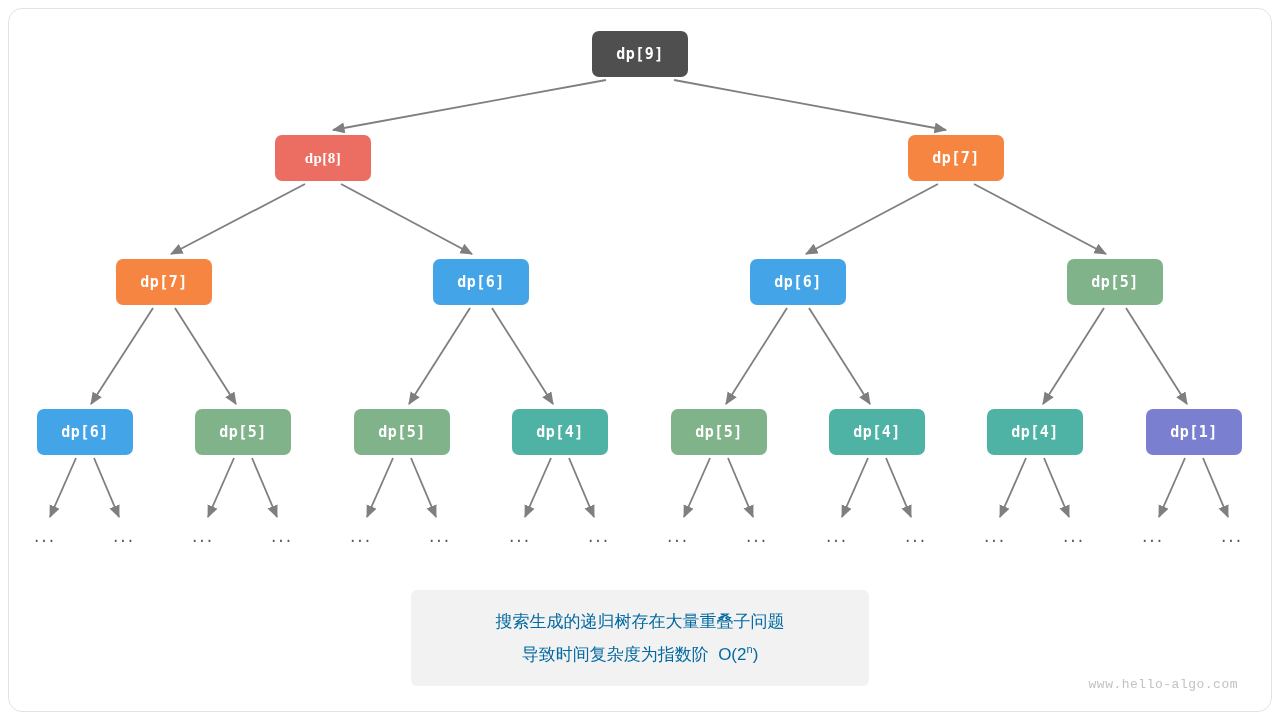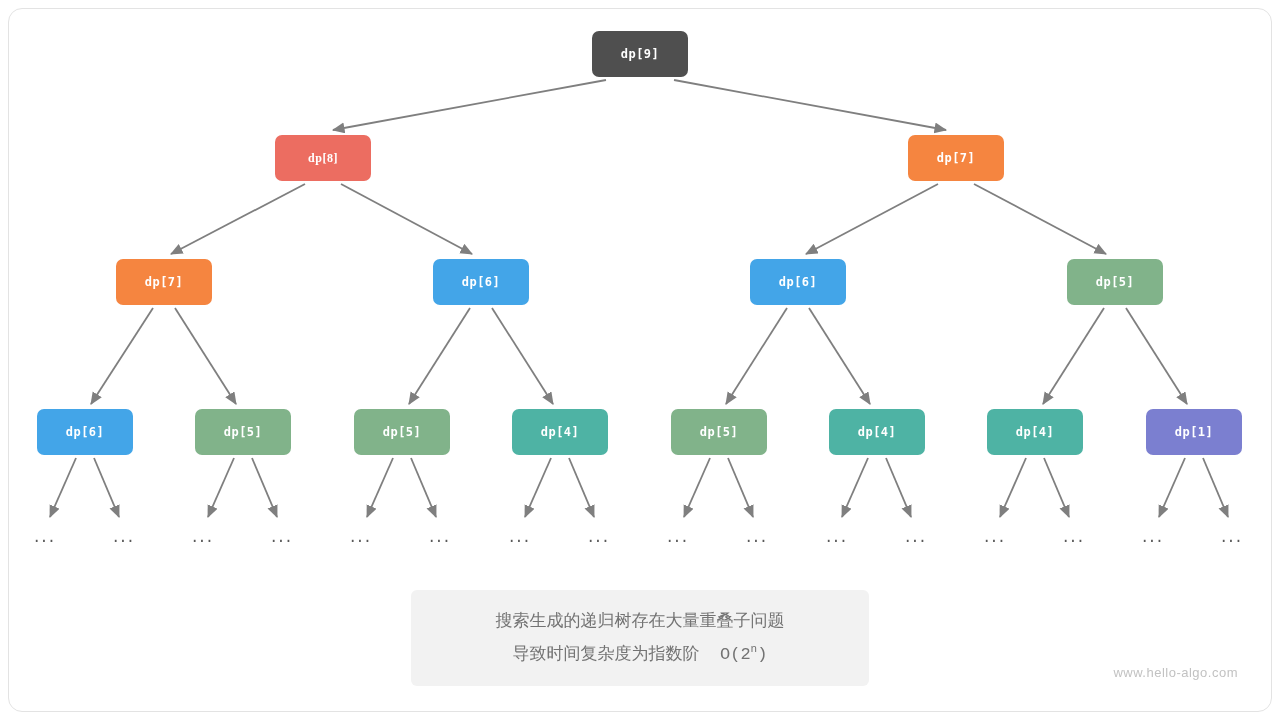--- a/index.html
+++ b/index.html
@@ -32,21 +32,21 @@
     top: 0;
     width: 1280px;
     height: 720px;
   }
   .node {
     position: absolute;
     box-sizing: border-box;
     border-radius: 7px;
     color: #ffffff;
     font-family: "DejaVu Sans Mono", monospace;
-    font-size: 12px;
+    font-size: 15px;
     font-weight: bold;
     display: flex;
     align-items: center;
     justify-content: center;
     letter-spacing: 0.5px;
     white-space: nowrap;
   }
   .dots {
     position: absolute;
     color: #5a5a5a;
@@ -63,36 +63,36 @@
     height: 96px;
     background: #f2f2f2;
     border-radius: 6px;
     display: flex;
     flex-direction: column;
     align-items: center;
     justify-content: center;
     gap: 6px;
   }
   .caption-line {
-    color: #737373;
-    font-family: Liberation Mono, monospace;
+    color: #0369a1;
+    font-family: Liberation Sans, sans-serif;
     font-size: 17px;
     line-height: 1.5;
     white-space: pre;
   }
   .caption-line sup {
     font-size: 11px;
     vertical-align: super;
   }
   .watermark {
     position: absolute;
     right: 42px;
-    bottom: 40px;
+    bottom: 28px;
     color: #c2c2c2;
-    font-family: Liberation Sans, sans-serif;
+    font-family: Liberation Mono, monospace;
     font-size: 13px;
     letter-spacing: 0.5px;
     margin-left: 7px;
   }
 </style>
 </head>
 <body>
 
 <div id="canvas">
   <div class="frame"></div>

